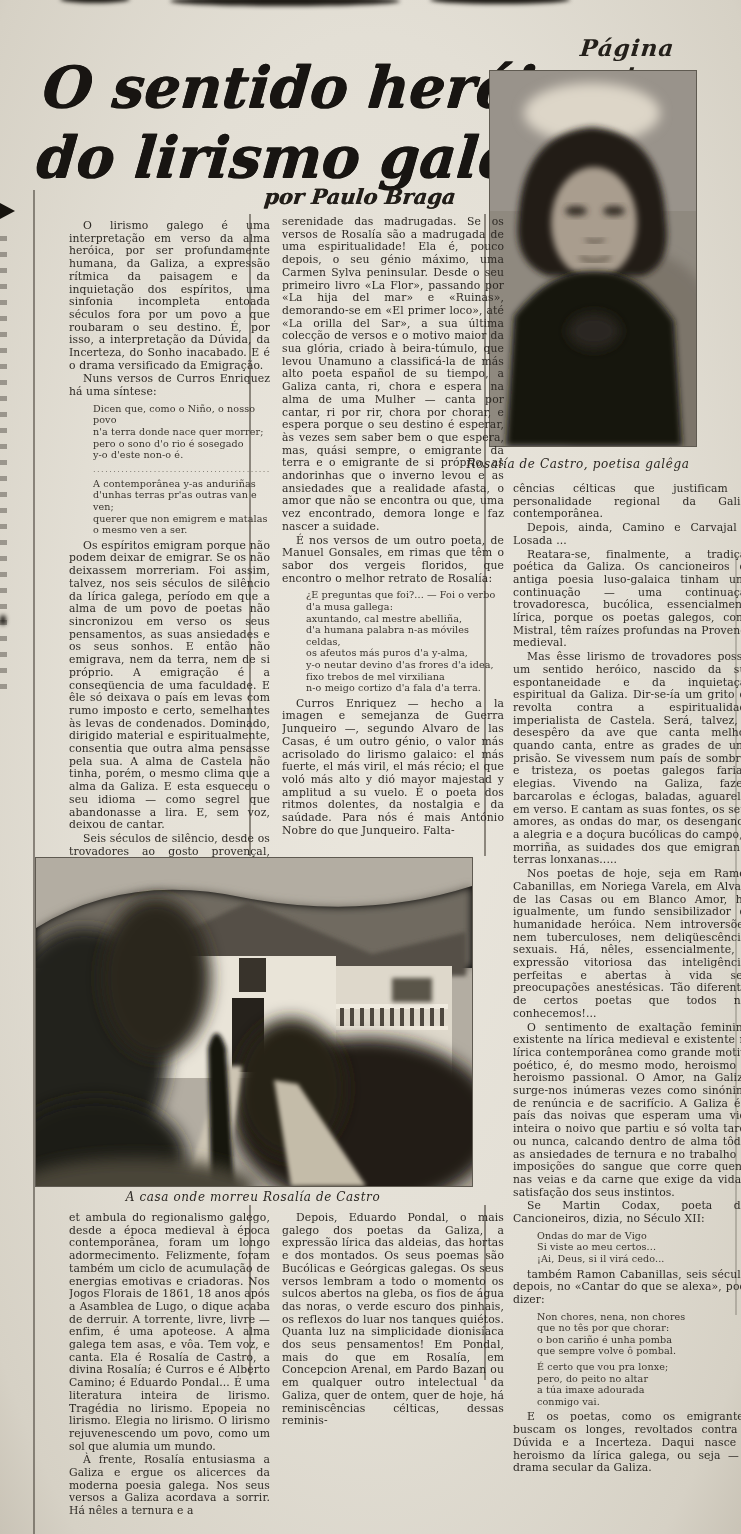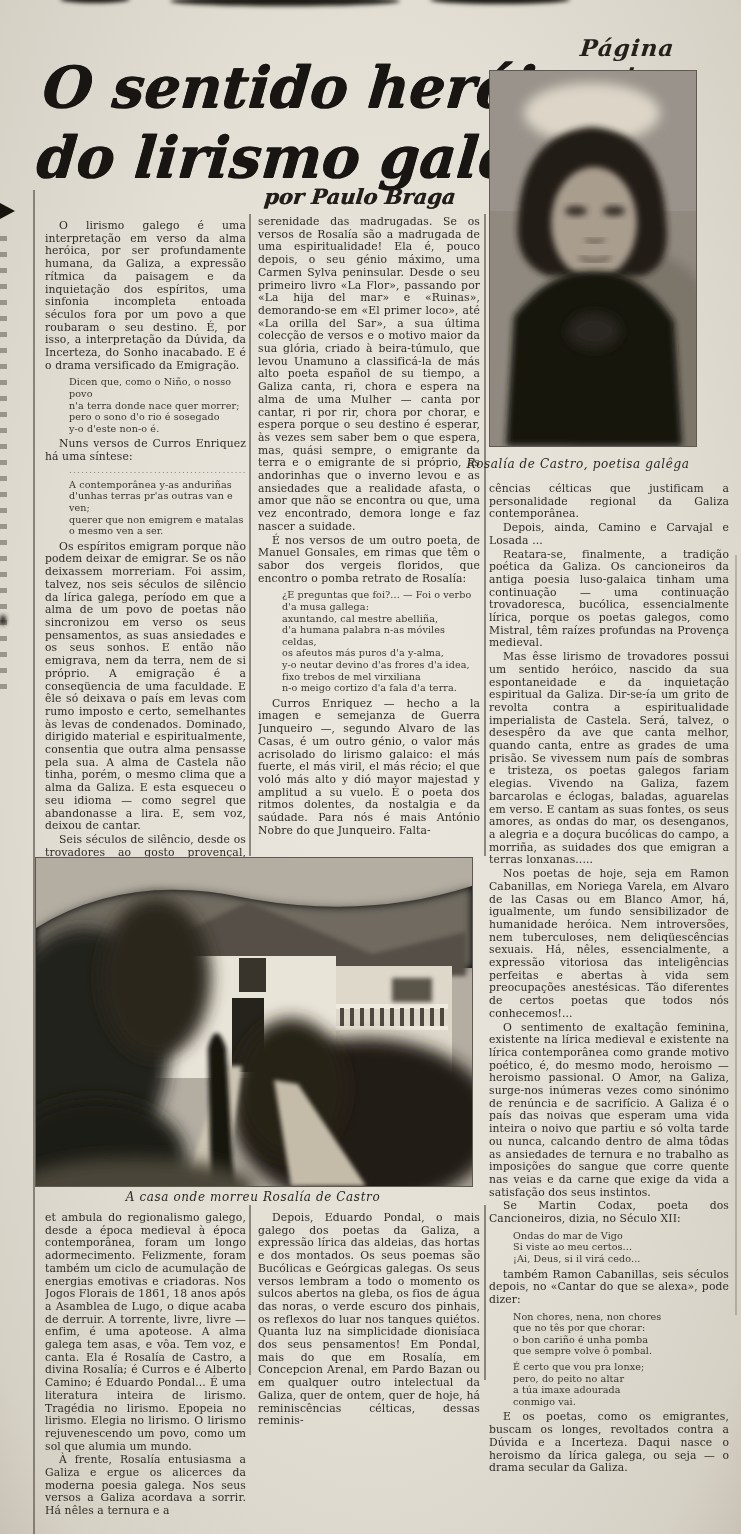--- a/index.html
+++ b/index.html
@@ -26,21 +26,21 @@
     letter-spacing:0px; text-shadow:0.6px 0 0 #181512, 0 0.6px 0 #181512;
     white-space:nowrap;
   }
   .byline {
     position:absolute; top:184px; left:240px; width:240px; text-align:center;
     font-style:italic; font-weight:bold; font-size:21px; color:#221e19;
     transform:skewX(-6deg); text-shadow:0.4px 0 0 #221e19;
   }
 
   
-  .col { position:absolute; text-align:justify; font-size:10.8px; line-height:12.7px; overflow:hidden; letter-spacing:0.1px; }
+  .col { position:absolute; text-align:justify; font-size:10.8px; line-height:12.7px; overflow:hidden; letter-spacing:0.1px;margin-left:24px; }
   .par { margin:0 0 1px 0; text-indent:14px; }
   .par.cont { text-indent:0; }
   .par.verse { white-space:pre-line; font-size:9.6px; line-height:11.6px; margin:4px 0 4px 24px; text-indent:0; text-align:left; color:#38332c; }
   .par.dots { font-size:8px; line-height:9px; margin:2px 0 2px 24px; text-indent:0; letter-spacing:1.5px; white-space:nowrap; overflow:hidden; color:#5b564e; text-align:left; }
 
   
   .caption { position:absolute; font-style:italic; font-size:12px; color:#2b2722; text-align:center; letter-spacing:0.6px; }
 
   
   .photo { position:absolute; overflow:hidden; border:1px solid #5f5a51; box-shadow:0 0 6px rgba(60,55,45,.35) inset; background:#8d877d; }
@@ -108,36 +108,36 @@
     <path d="M96 168 Q104 174 114 168" stroke="#4a4036" stroke-width="3" fill="none" filter="url(#b3)"></path>
     <path d="M90 186 Q104 194 120 186" stroke="#5d5245" stroke-width="4" fill="none" filter="url(#b3)"></path>
     <path d="M16 375 L24 245 Q60 198 104 200 Q150 198 184 250 L192 375 Z" fill="#191511" filter="url(#b3)"></path>
     <ellipse cx="104" cy="260" rx="26" ry="18" fill="#2c2620" filter="url(#b6)"></ellipse>
   </svg>
 </div>
 <div class="caption" style="left:463px; top:457px; width:230px;">Rosalía de Castro, poetisa galêga</div>
 
 <div class="col" style="left:45px; top:220px; width:201px; height:638px;">
     <p class="par body">O lirismo galego é uma interpretação em verso da alma heróica, por ser profundamente humana, da Galiza, a expressão rítmica da paisagem e da inquietação dos espíritos, uma sinfonia incompleta entoada séculos fora por um povo a que roubaram o seu destino. É, por isso, a interpretação da Dúvida, da Incerteza, do Sonho inacabado. E é o drama versificado da Emigração.</p>
+    <p class="par body">Nuns versos de Curros Enriquez há uma síntese:</p>
     <p class="par verse">Dicen que, como o Niño, o nosso povo
 n'a terra donde nace quer morrer;
 pero o sono d'o rio é sosegado
 y-o d'este non-o é.</p>
-    <p class="par body">Nuns versos de Curros Enriquez há uma síntese:</p>
     <p class="par dots">................................................................</p>
     <p class="par verse">A contemporânea y-as anduriñas
 d'unhas terras pr'as outras van e ven;
 querer que non emigrem e matalas
 o mesmo ven a ser.</p>
     <p class="par body">Os espíritos emigram porque não podem deixar de emigrar. Se os não deixassem morreriam. Foi assim, talvez, nos seis séculos de silêncio da lírica galega, período em que a alma de um povo de poetas não sincronizou em verso os seus pensamentos, as suas ansiedades e os seus sonhos. E então não emigrava, nem da terra, nem de si próprio. A emigração é a conseqüencia de uma faculdade. E êle só deixava o país em levas com rumo imposto e certo, semelhantes às levas de condenados. Dominado, dirigido material e espiritualmente, consentia que outra alma pensasse pela sua. A alma de Castela não tinha, porém, o mesmo clima que a alma da Galiza. E esta esqueceu o seu idioma — como segrel que abandonasse a lira. E, sem voz, deixou de cantar.</p>
     <p class="par body">Seis séculos de silêncio, desde os trovadores ao gosto provençal, poetas dos cantares de amigo e dos cantares de mal dizer, até ao século XIX, em que a Asamblea de Lugo gritou o surget</p>
   </div>
 <div class="col" style="left:258px; top:216px; width:222px; height:642px;">
     <p class="par cont">serenidade das madrugadas. Se os versos de Rosalía são a madrugada de uma espiritualidade! Ela é, pouco depois, o seu génio máximo, uma Carmen Sylva peninsular. Desde o seu primeiro livro «La Flor», passando por «La hija del mar» e «Ruinas», demorando-se em «El primer loco», até «La orilla del Sar», a sua última colecção de versos e o motivo maior da sua glória, criado à beira-túmulo, que levou Unamuno a classificá-la de más alto poeta español de su tiempo, a Galiza canta, ri, chora e espera na alma de uma Mulher — canta por cantar, ri por rir, chora por chorar, e espera porque o seu destino é esperar, às vezes sem saber bem o que espera, mas, quási sempre, o emigrante da terra e o emigrante de si próprio, as andorinhas que o inverno levou e as ansiedades que a realidade afasta, o amor que não se encontra ou que, uma vez encontrado, demora longe e faz nascer a suidade.</p>
-    <p class="par body">É nos versos de um outro poeta, de Manuel Gonsales, em rimas que têm o sabor dos vergeis floridos, que encontro o pomba retrato de Rosalía:</p>
+    <p class="par body">É nos versos de um outro poeta, de Manuel Gonsales, em rimas que têm o sabor dos vergeis floridos, que encontro o melhor retrato de Rosalía:</p>
     <p class="par verse">¿E preguntas que foi?... — Foi o verbo
         d'a musa gallega:
 axuntando, cal mestre abelliña,
 d'a humana palabra n-as móviles celdas,
 os afeutos más puros d'a y-alma,
 y-o neutar devino d'as frores d'a idea,
 fixo trebos de mel virxiliana
 n-o meigo cortizo d'a fala d'a terra.</p>
     <p class="par body">Curros Enriquez — hecho a la imagen e semejanza de Guerra Junqueiro —, segundo Alvaro de las Casas, é um outro génio, o valor más acrisolado do lirismo galaico: el más fuerte, el más viril, el más récio; el que voló más alto y dió mayor majestad y amplitud a su vuelo. É o poeta dos ritmos dolentes, da nostalgia e da saúdade. Para nós é mais António Nobre do que Junqueiro. Falta-</p>
   </div>

